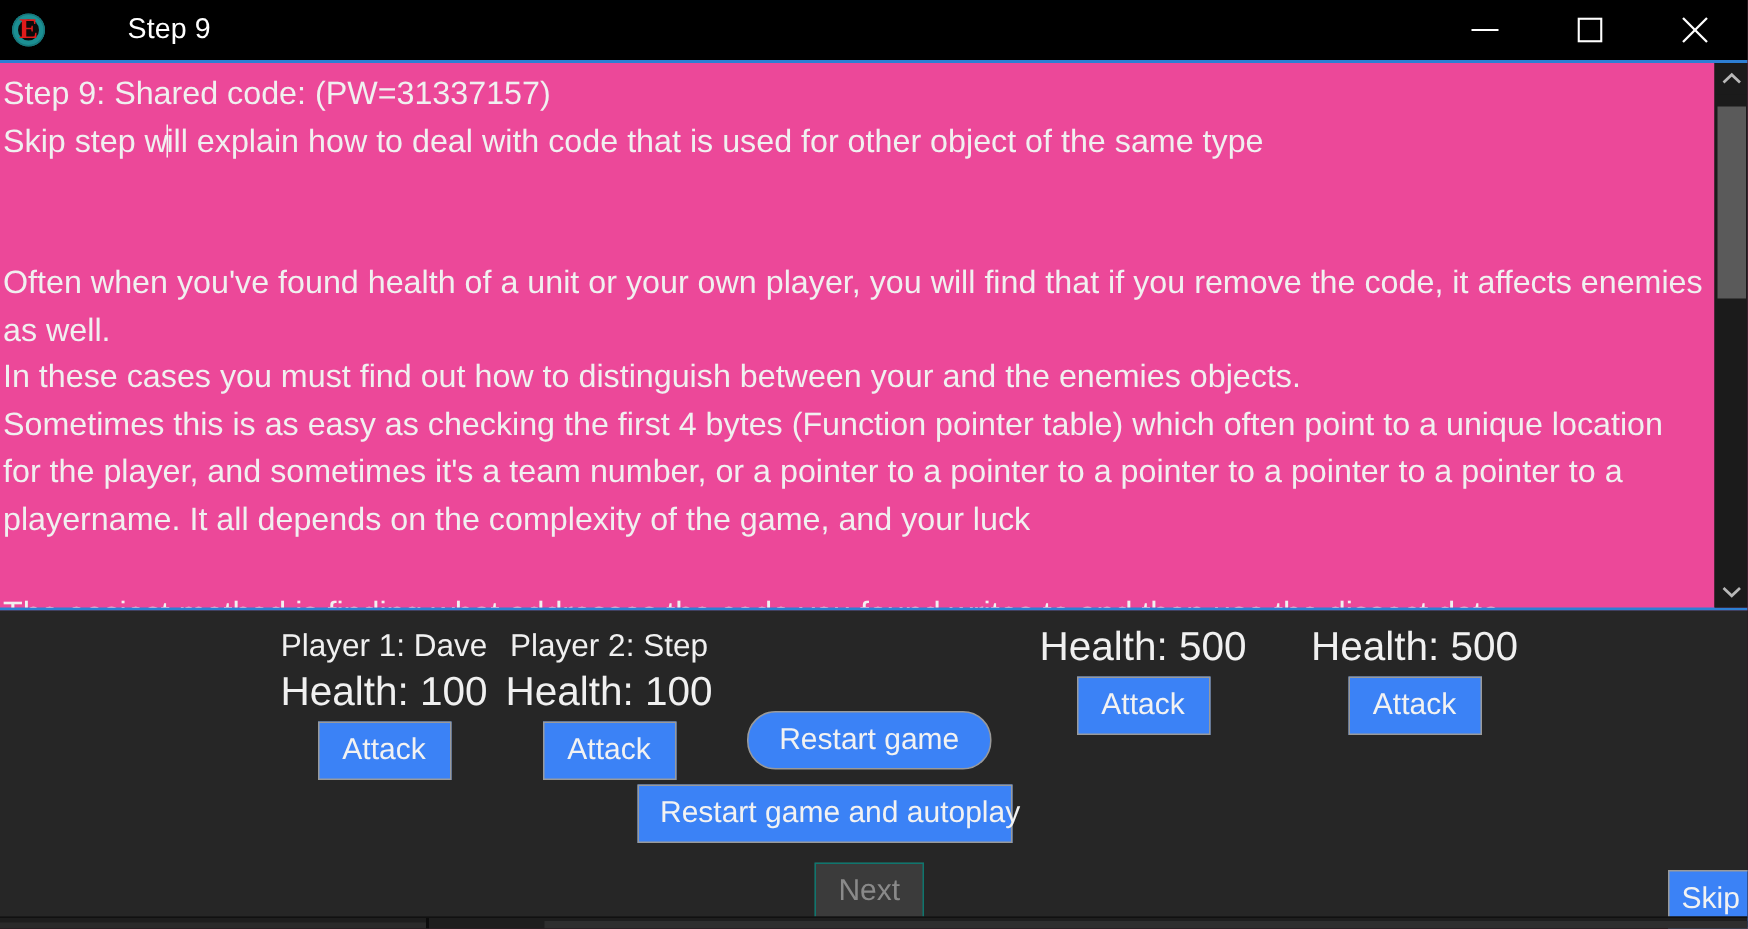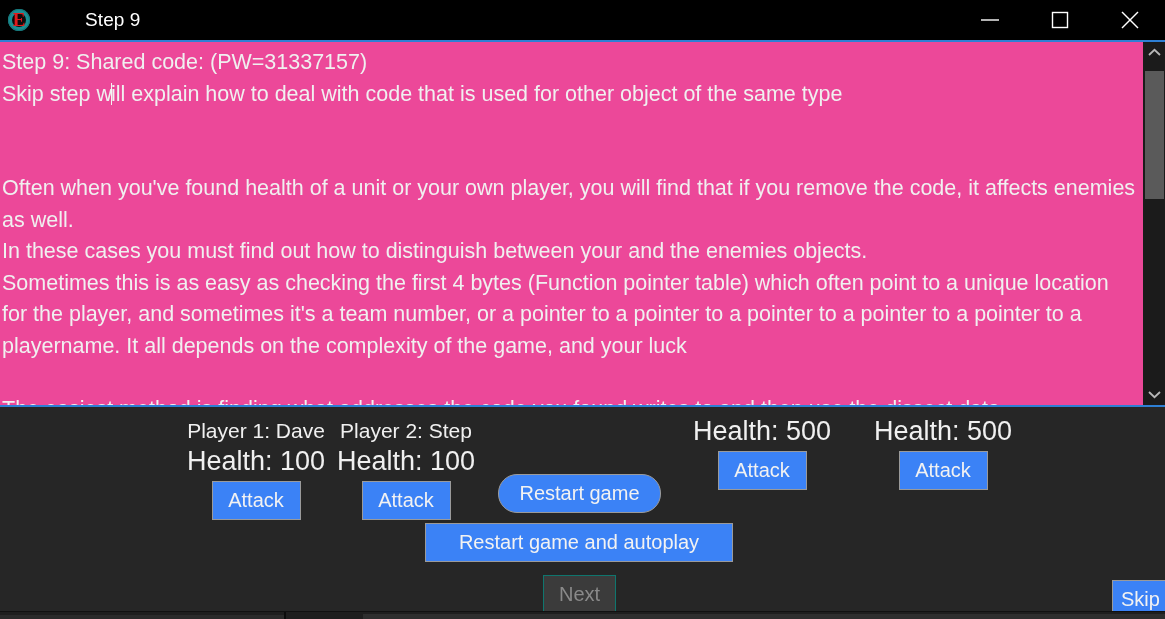--- a/index.html
+++ b/index.html
@@ -207,21 +207,21 @@
     position: absolute;
     left: 498px;
     top: 470px;
     width: 163px;
     border-radius: 19px;
   }
   .restart-auto-btn {
     position: absolute;
     left: 425px;
     top: 519px;
-    width: 308px;
+    width: 250px;
   }
   .next-btn {
     position: absolute;
     left: 543px;
     top: 571px;
     width: 73px;
     padding: 8px 10px 9px 10px;
   }
   .skip-btn {
     position: absolute;

